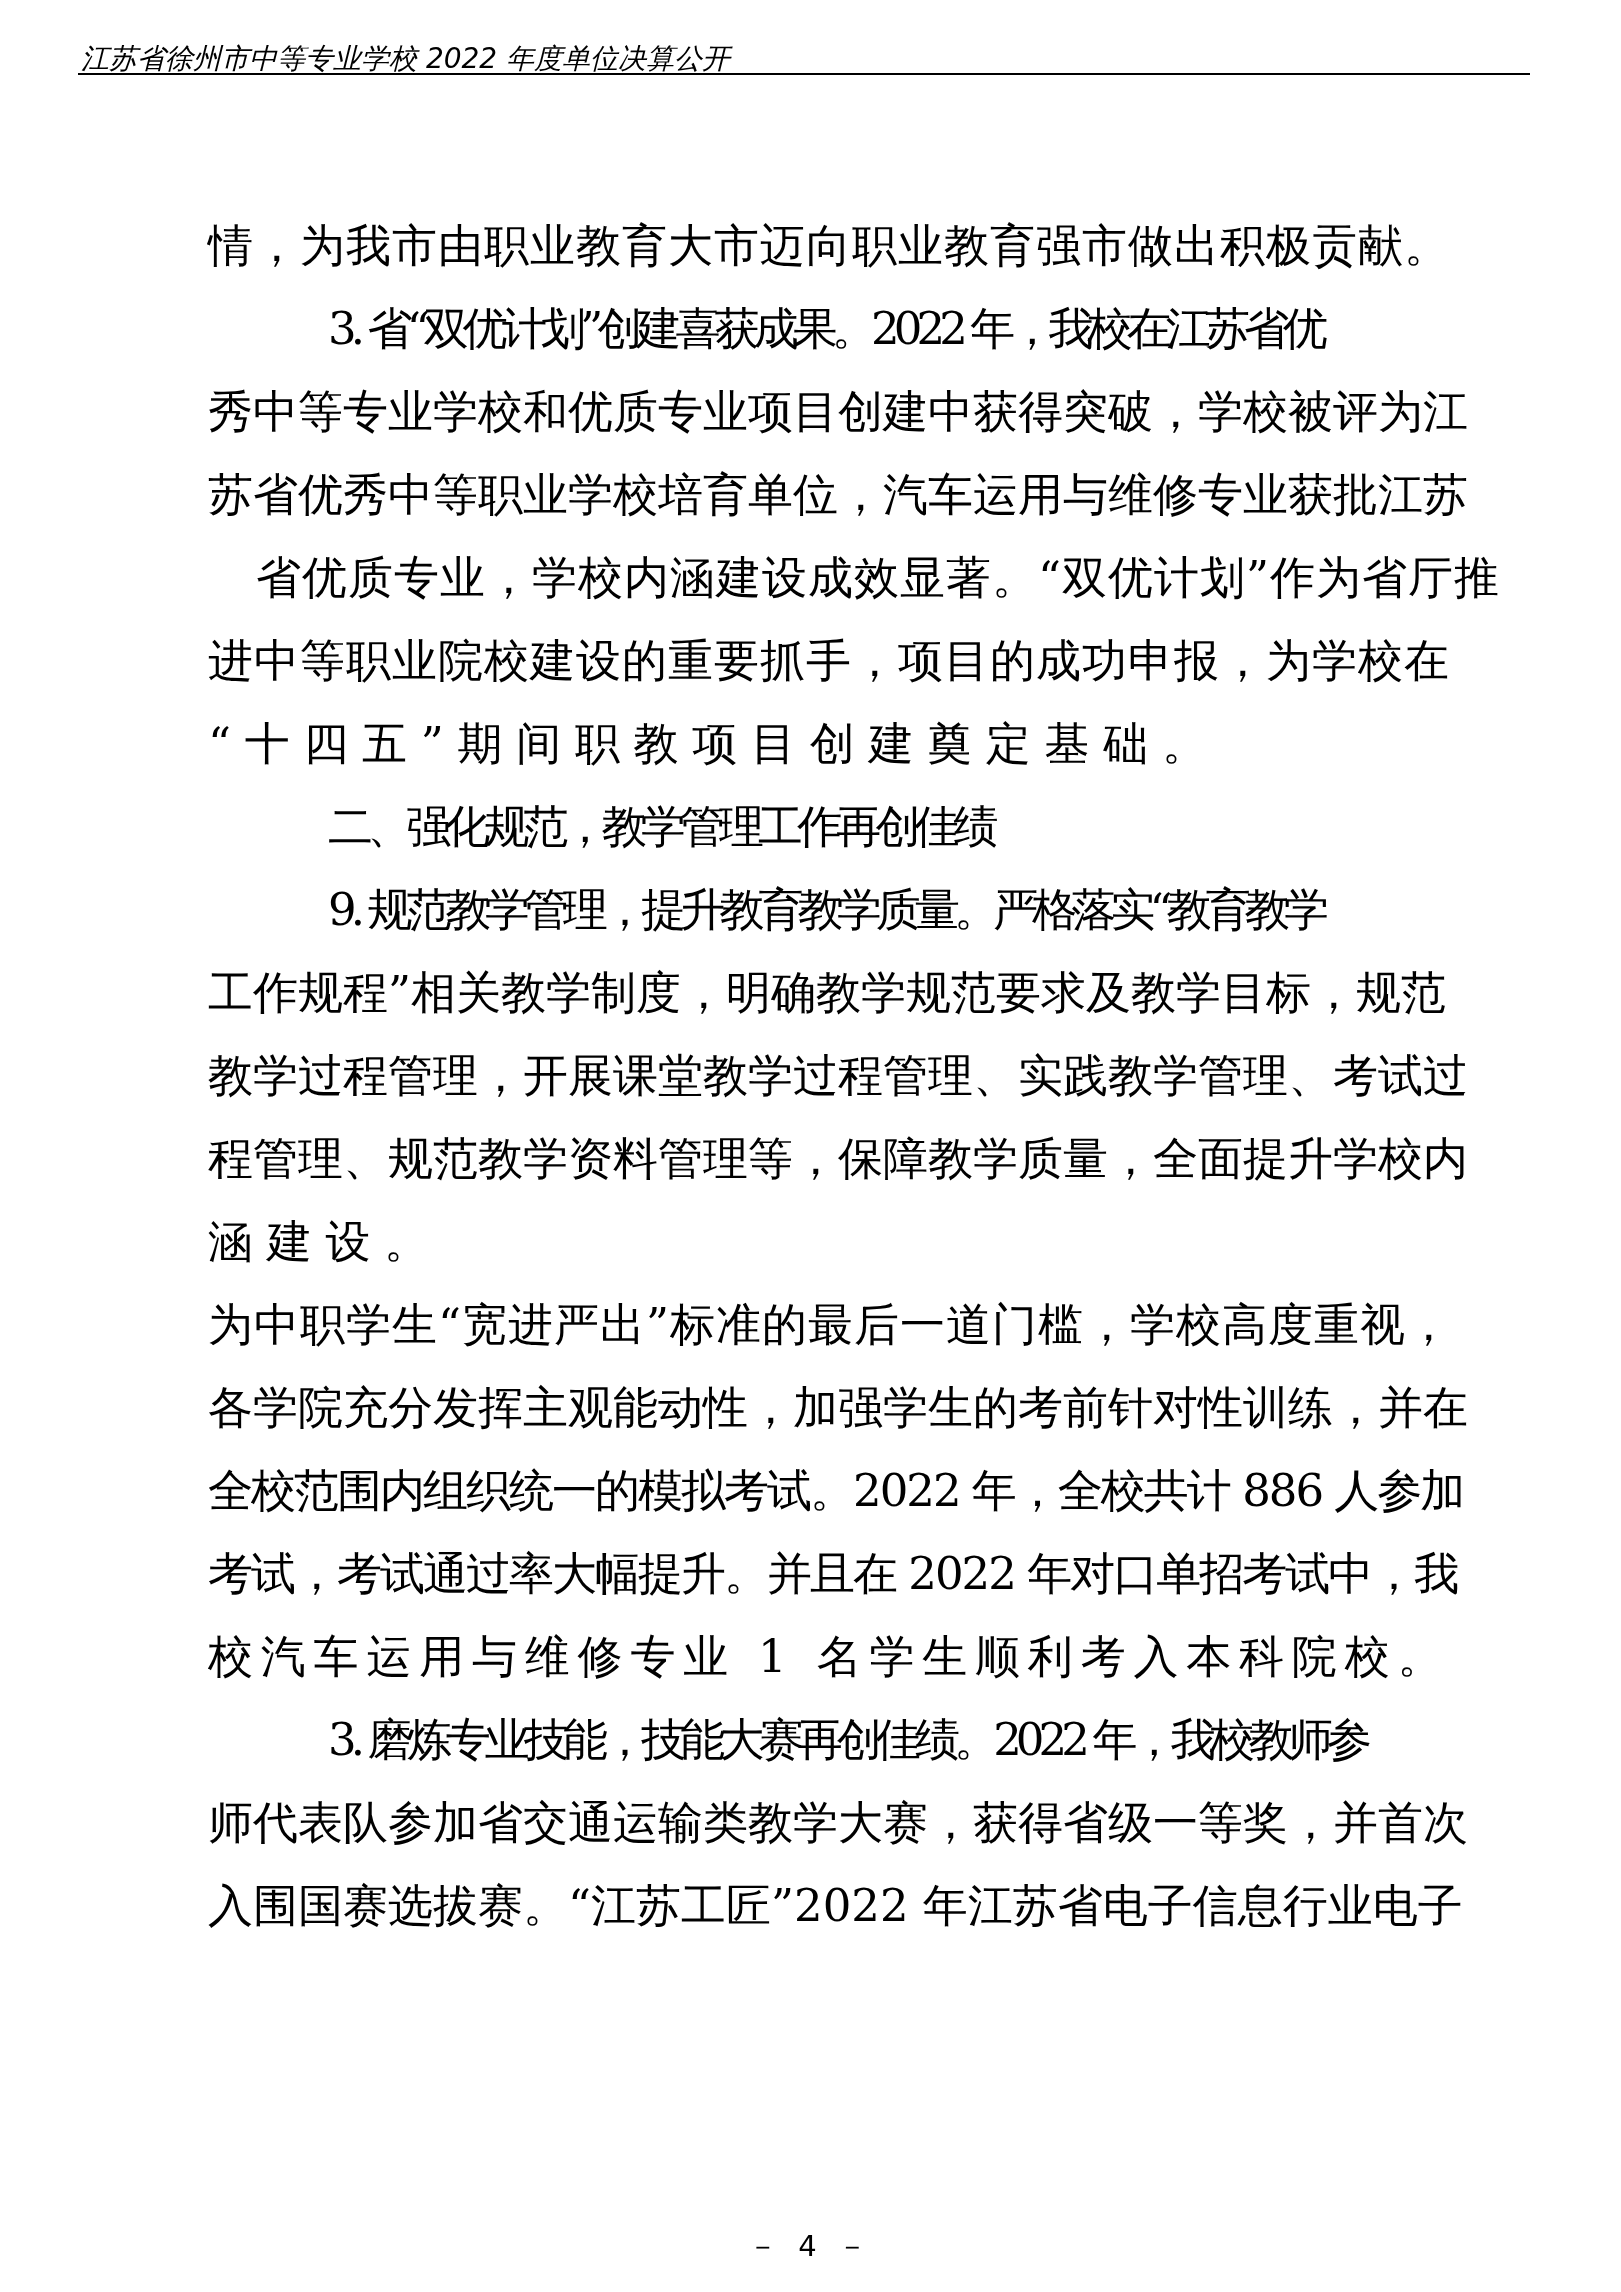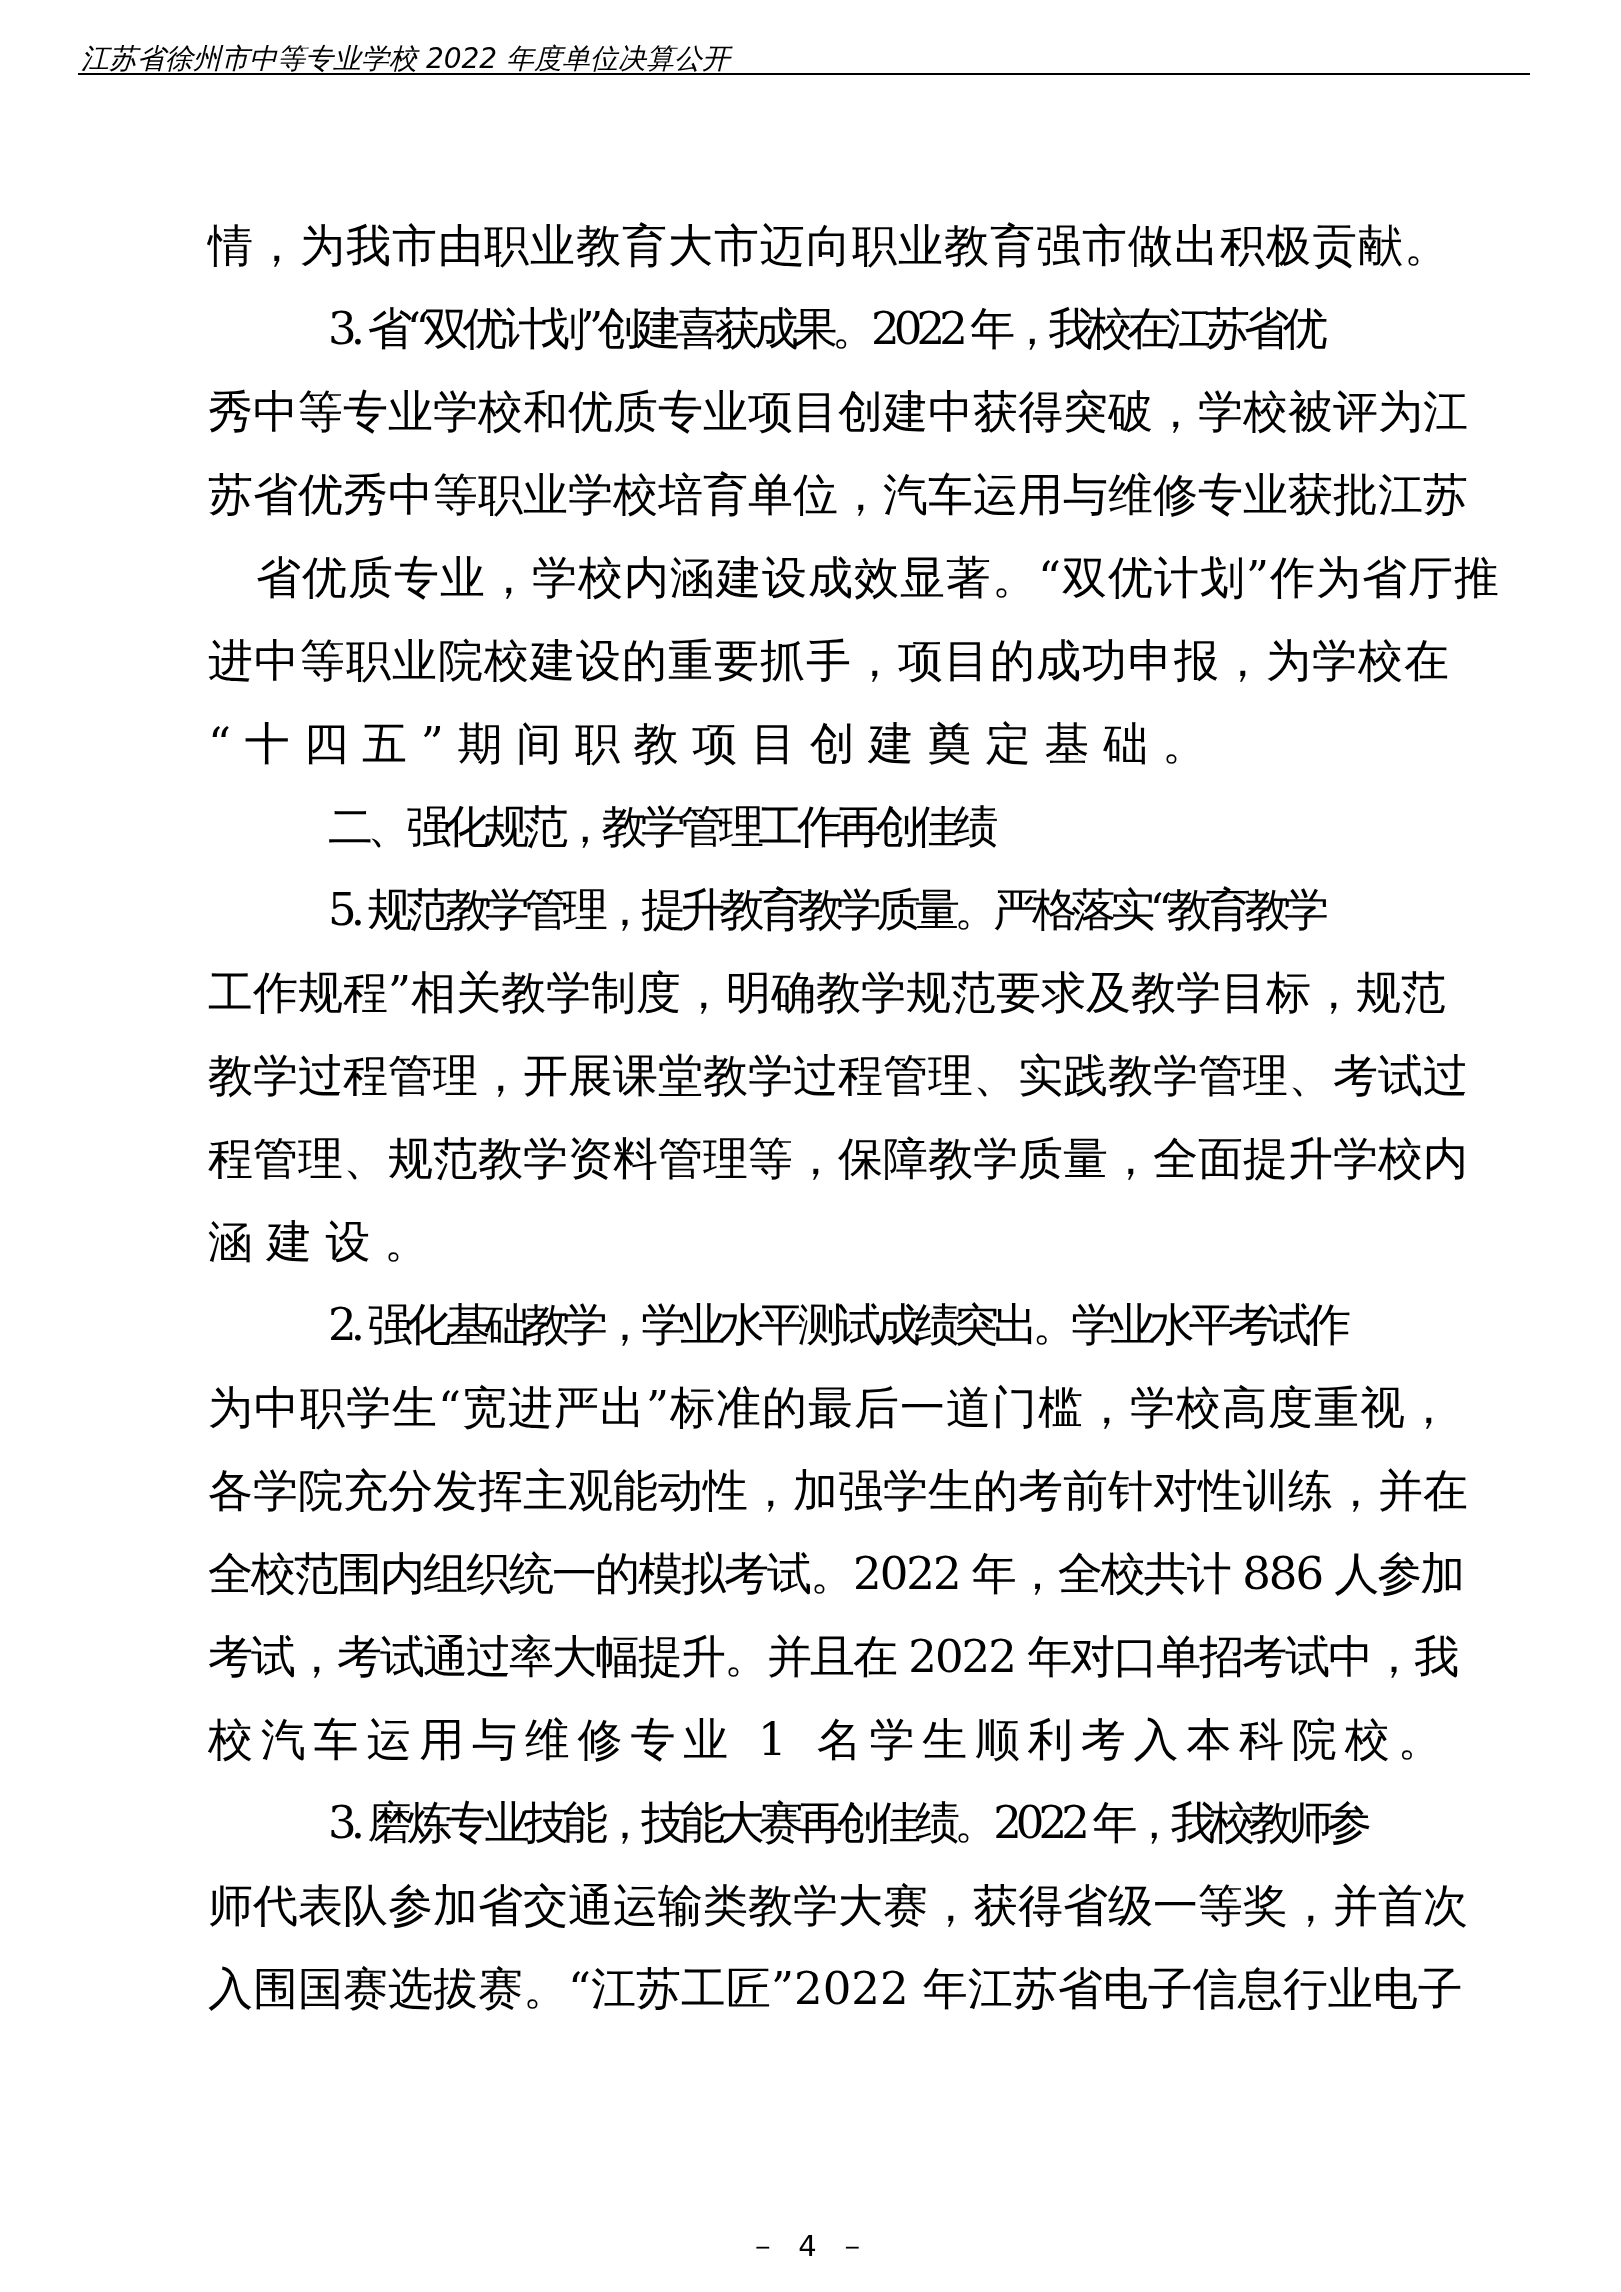--- a/index.html
+++ b/index.html
@@ -23,26 +23,25 @@
 
 <div class="page" id="page">
     <div class="line" style="letter-spacing: 1px;">情，为我市由职业教育大市迈向职业教育强市做出积极贡献。</div>
     <div class="line indent" style="letter-spacing: -5.9px;">3. 省“双优计划”创建喜获成果。2022 年，我校在江苏省优</div>
     <div class="line" style="letter-spacing: 0px;">秀中等专业学校和优质专业项目创建中获得突破，学校被评为江</div>
     <div class="line" style="letter-spacing: 0px;">苏省优秀中等职业学校培育单位，汽车运用与维修专业获批江苏</div>
     <div class="line" style="letter-spacing: 1px; margin-left: 48px;">省优质专业，学校内涵建设成效显著。“双优计划”作为省厅推</div>
     <div class="line" style="letter-spacing: 1px;">进中等职业院校建设的重要抓手，项目的成功申报，为学校在</div>
     <div class="line">“十四五”期间职教项目创建奠定基础。</div>
     <div class="line indent" style="letter-spacing: -5.9px;">二、强化规范，教学管理工作再创佳绩</div>
-    <div class="line indent" style="letter-spacing: -5.9px;">5. 规范教学管理，提升教育教学质量。严格落实“教育教学</div>
+    <div class="line indent" style="letter-spacing: -5.9px;">9. 规范教学管理，提升教育教学质量。严格落实“教育教学</div>
     <div class="line" style="letter-spacing: 0px;">工作规程”相关教学制度，明确教学规范要求及教学目标，规范</div>
     <div class="line" style="letter-spacing: 0px;">教学过程管理，开展课堂教学过程管理、实践教学管理、考试过</div>
     <div class="line" style="letter-spacing: 0px;">程管理、规范教学资料管理等，保障教学质量，全面提升学校内</div>
     <div class="line">涵建设。</div>
-    <div class="line indent" style="letter-spacing: -5.9px;">2. 强化基础教学，学业水平测试成绩突出。学业水平考试作</div>
     <div class="line" style="letter-spacing: 1px;">为中职学生“宽进严出”标准的最后一道门槛，学校高度重视，</div>
     <div class="line" style="letter-spacing: 0px;">各学院充分发挥主观能动性，加强学生的考前针对性训练，并在</div>
     <div class="line" style="letter-spacing: -2px;">全校范围内组织统一的模拟考试。2022 年，全校共计 886 人参加</div>
     <div class="line" style="letter-spacing: -2px;">考试，考试通过率大幅提升。并且在 2022 年对口单招考试中，我</div>
     <div class="line" style="letter-spacing: 7.8px;">校汽车运用与维修专业 1 名学生顺利考入本科院校。</div>
     <div class="line indent" style="letter-spacing: -5.9px;">3. 磨炼专业技能，技能大赛再创佳绩。2022 年，我校教师参</div>
     <div class="line" style="letter-spacing: 0px;">师代表队参加省交通运输类教学大赛，获得省级一等奖，并首次</div>
     <div class="line" style="letter-spacing: 0px;">入围国赛选拔赛。“江苏工匠”2022 年江苏省电子信息行业电子</div>
   </div>
 

